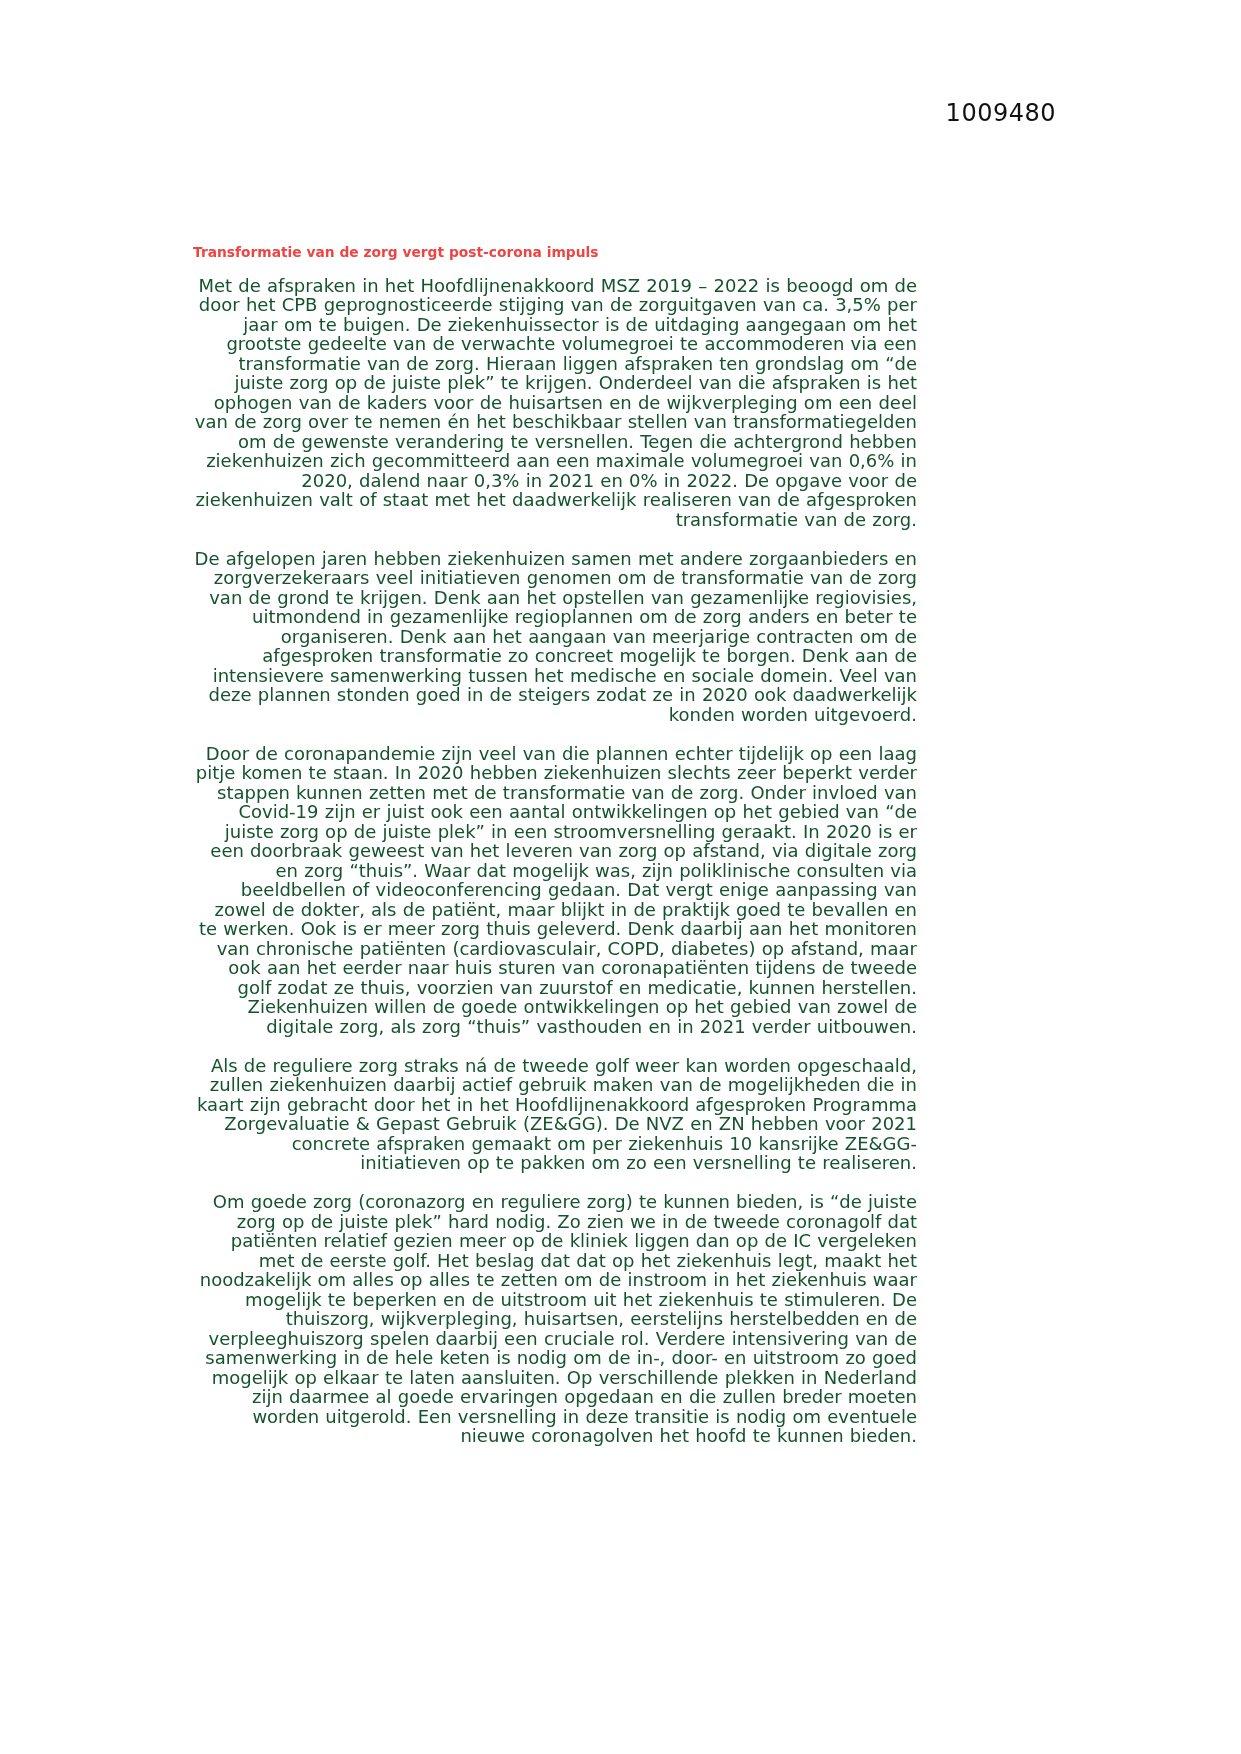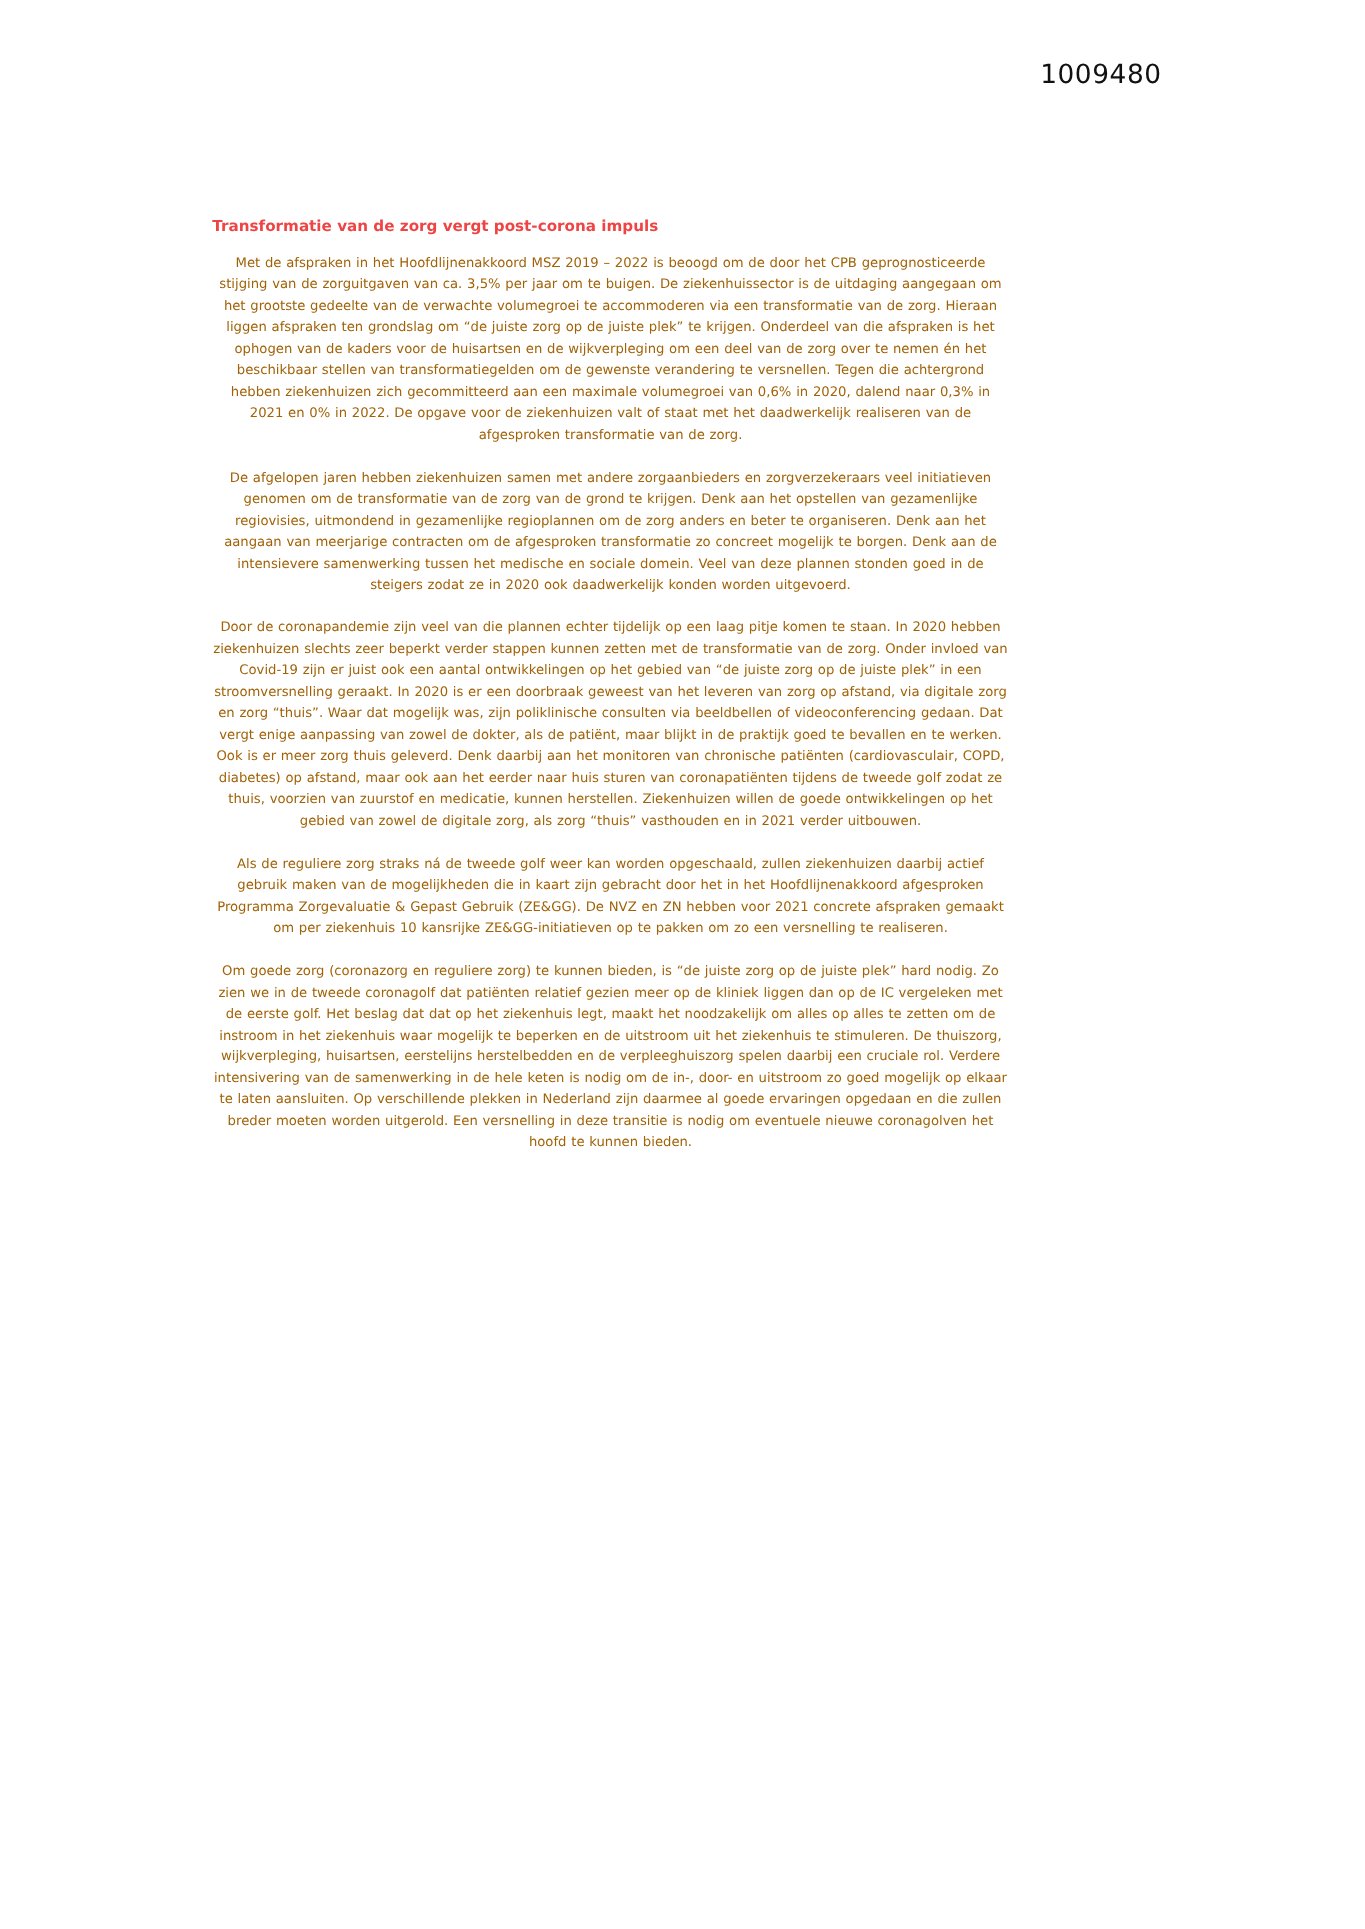--- a/index.html
+++ b/index.html
@@ -12,20 +12,21 @@
       height: 1754px;
       position: relative;
       font-family: "DejaVu Sans", "Liberation Sans", sans-serif;
       color: #1a1a1a;
       overflow: hidden;
     }
     .page {
       position: absolute;
       inset: 0;
       background: #ffffff;
+      margin-top: 46px;
     }
     .doc-number {
       position: absolute;
       top: 54px;
       right: 185px;
       font-size: 24px;
       line-height: 26px;
       letter-spacing: 0.5px;
       color: #111111;
       font-weight: 400;
@@ -37,26 +38,26 @@
       width: 724px;
     }
     .heading {
       font-size: 13.8px;
       font-weight: bold;
       line-height: 19.5px;
       margin: 0 0 13px 0;
       color: #ef4444;
     }
     .para {
-      font-size: 12px;
+      font-size: 18px;
       line-height: 19.5px;
       margin: 0 0 19.5px 0;
-      text-align: center;
+      text-align: right;
       word-spacing: 0.5px;
-      color: #a16207;
+      color: #14532d;
     }
   </style>
 </head>
 <body>
 
 <div class="page">
   <div class="doc-number">1009480</div>
 
   <div class="content">
     <h1 class="heading">Transformatie van de zorg vergt post-corona impuls</h1>

